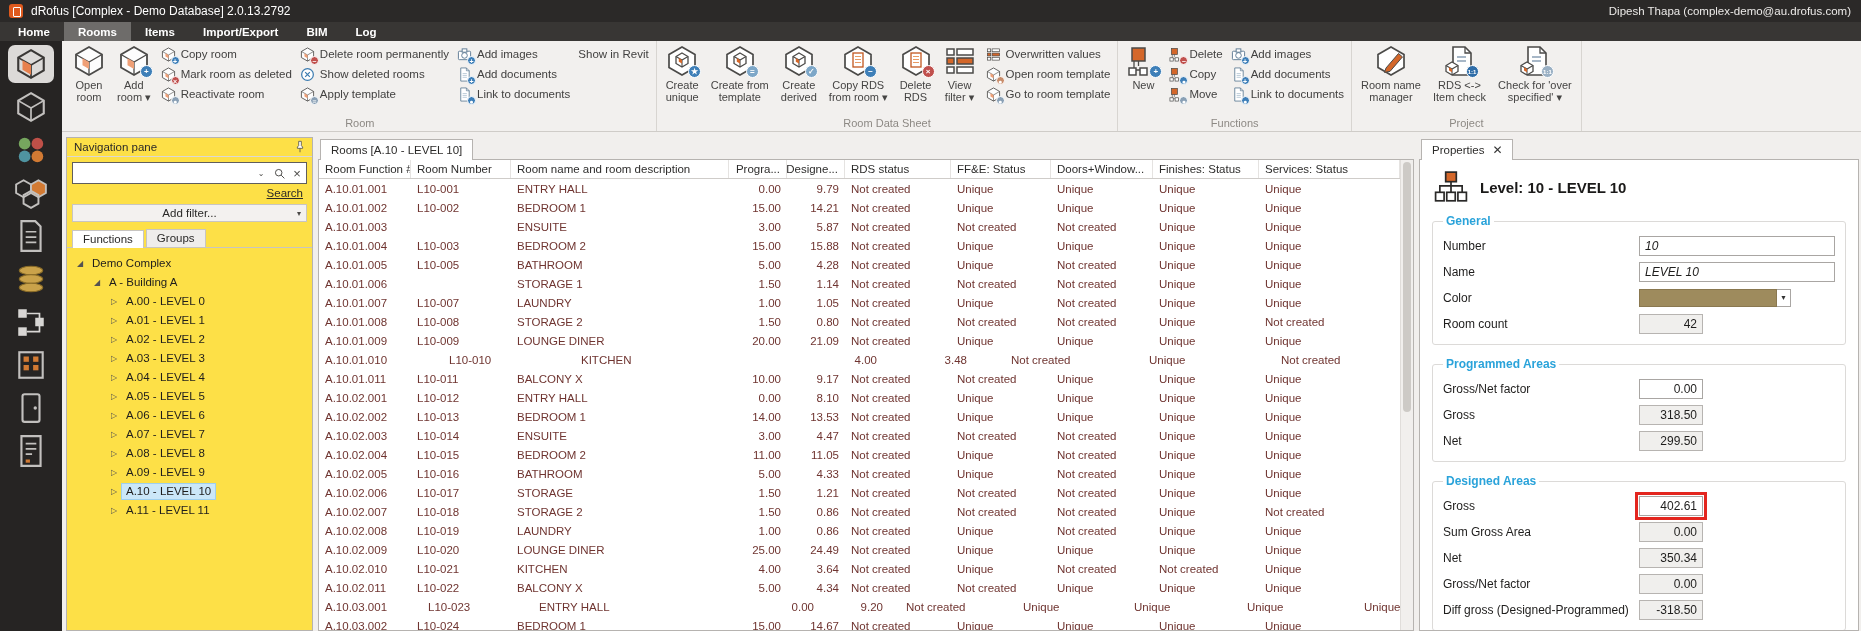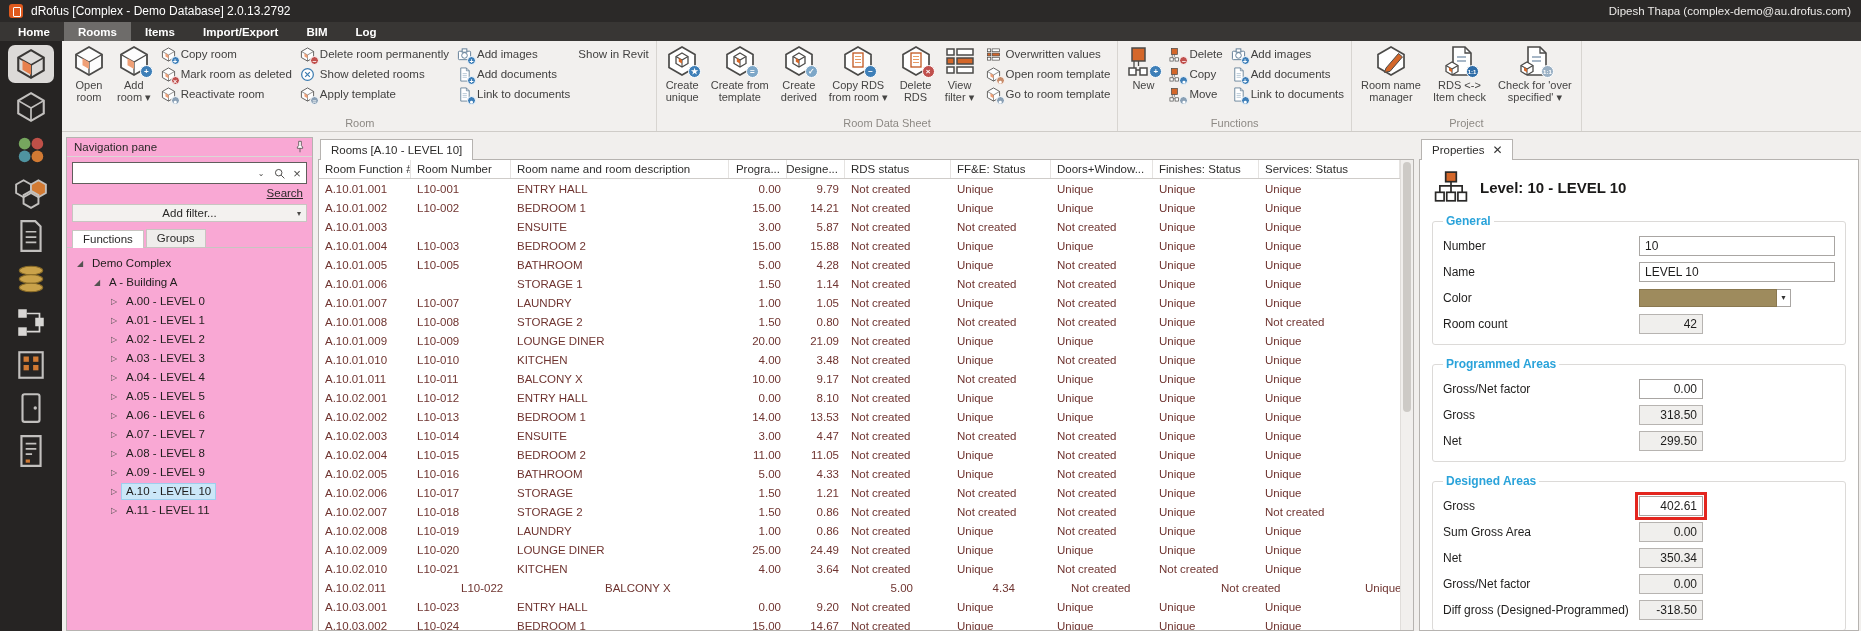--- a/index.html
+++ b/index.html
@@ -49,21 +49,21 @@
   .badge { position:absolute; right:-4px; bottom:-3px; width:9px; height:9px; border-radius:50%;
            color:#fff; font-size:7px; line-height:9px; text-align:center; font-weight:700;
            border:1px solid #fff; }
   .badge.big { width:13px; height:13px; font-size:8px; line-height:12px; right:-3px; bottom:-1px; }
   .badge.tiny-text { font-size:6px; }
 
   
   .content { flex:1; display:flex; min-height:0; padding:5px 2px 0 4px; gap:5px; }
 
   
-  .navpane { width:247px; flex:0 0 auto; background:#f9a8d4; border:1px solid #b6b3b0;
+  .navpane { width:247px; flex:0 0 auto; background:#fde047; border:1px solid #b6b3b0;
              display:flex; flex-direction:column; font-size:11.5px; color:#2a2928; }
   .nav-header { height:19px; border-bottom:1px solid #dbd8d5; display:flex; align-items:center;
                 padding:0 5px 0 7px; flex:0 0 auto; }
   .nav-pin { margin-left:auto; width:14px; height:14px; }
   .nav-searchrow { margin:5px 5px 0 5px; height:22px; border:1px solid #605e5c; display:flex;
                    align-items:center; flex:0 0 auto; background:#fff; }
   .nav-search-input { flex:1; border:none; outline:none; height:18px; font-size:11.5px;
                       padding:0 4px; min-width:0; font-family:inherit; }
   .sic { width:18px; display:flex; align-items:center; justify-content:center; color:#4b4a48; }
   .nav-searchlink { text-align:right; padding:3px 9px 2px 0; flex:0 0 auto; }
@@ -105,21 +105,21 @@
   
   .props { width:440px; flex:0 0 auto; display:flex; flex-direction:column; }
   .propsbody { flex:1; background:#fff; border:1px solid #b6b3b0; padding:8px 12px 0 12px; overflow:hidden; }
   .ptitle { display:flex; align-items:center; gap:12px; margin:2px 0 10px 2px; }
   .ptitle .t { font-size:15px; font-weight:700; color:#1b1a19; }
   .pgroup { border:1px solid #dcdad8; border-radius:3px; margin:0 0 12px 0; padding:2px 10px 10px 10px; }
   .pgroup legend { color:#2aa3da; font-weight:700; font-size:12px; padding:0 3px; }
   .frow { display:flex; align-items:center; height:21px; margin-top:5px; font-size:12px; color:#1e1d1c; }
   .flabel { width:196px; flex:0 0 auto; }
   .fwide { flex:1; height:20px; border:1px solid #a9a6a3; background:#fff; font-size:12px;
-           padding:0 5px; font-family:inherit; outline:none; color:#1e1d1c; }
+           padding:0 5px; font-family:inherit; outline:none; color:#1e1d1c;font-style:italic; }
   .fnumwrap { position:relative; }
   .fnum { width:64px; height:20px; border:1px solid #a9a6a3; background:#fff; font-size:12px;
           padding:0 5px; text-align:right; font-family:inherit; outline:none; color:#1e1d1c; }
   div.fnum { display:flex; align-items:center; justify-content:flex-end; }
   .fnum.read { background:#f0efed; border-color:#b7b4b1; }
   .red-outline { outline:3px solid #e3261f; outline-offset:1px; }
   .colorfield { display:flex; width:152px; height:18px; }
   .swatch { flex:1; border:1px solid #8a7850; }
   .swatch-arrow { width:14px; border:1px solid #a9a6a3; border-left:none; background:#fff;
                   font-size:7px; display:flex; align-items:center; justify-content:center; color:#333; }
@@ -771,21 +771,21 @@
                   <div class="c">L10-009</div>
                   <div class="c">LOUNGE DINER</div>
                   <div class="c num">20.00</div>
                   <div class="c num">21.09</div>
                   <div class="c">Not created</div>
                   <div class="c">Unique</div>
                   <div class="c">Unique</div>
                   <div class="c">Unique</div>
                   <div class="c">Unique</div>
                 </div>
-                <div class="gr" style="grid-template-columns: 92px 100px 218px 58px 58px 106px 100px 102px 106px 1fr;">
+                <div class="gr" style="grid-template-columns: 92px 100px 218px 58px 58px 106px 100px 102px 106px 1fr; gap: 32px;">
                   <div class="c">A.10.01.010</div>
                   <div class="c">L10-010</div>
                   <div class="c">KITCHEN</div>
                   <div class="c num">4.00</div>
                   <div class="c num">3.48</div>
                   <div class="c">Not created</div>
                   <div class="c">Unique</div>
                   <div class="c">Not created</div>
                   <div class="c">Unique</div>
                   <div class="c">Unique</div>
@@ -915,33 +915,33 @@
                   <div class="c">L10-021</div>
                   <div class="c">KITCHEN</div>
                   <div class="c num">4.00</div>
                   <div class="c num">3.64</div>
                   <div class="c">Not created</div>
                   <div class="c">Unique</div>
                   <div class="c">Not created</div>
                   <div class="c">Not created</div>
                   <div class="c">Unique</div>
                 </div>
-                <div class="gr" style="grid-template-columns: 92px 100px 218px 58px 58px 106px 100px 102px 106px 1fr; gap: 44px;">
+                <div class="gr" style="grid-template-columns: 92px 100px 218px 58px 58px 106px 100px 102px 106px 1fr;">
                   <div class="c">A.10.02.011</div>
                   <div class="c">L10-022</div>
                   <div class="c">BALCONY X</div>
                   <div class="c num">5.00</div>
                   <div class="c num">4.34</div>
                   <div class="c">Not created</div>
                   <div class="c">Not created</div>
                   <div class="c">Unique</div>
                   <div class="c">Unique</div>
                   <div class="c">Unique</div>
                 </div>
-                <div class="gr" style="grid-template-columns: 92px 100px 218px 58px 58px 106px 100px 102px 106px 1fr;">
+                <div class="gr" style="grid-template-columns: 92px 100px 218px 58px 58px 106px 100px 102px 106px 1fr; gap: 11px;">
                   <div class="c">A.10.03.001</div>
                   <div class="c">L10-023</div>
                   <div class="c">ENTRY HALL</div>
                   <div class="c num">0.00</div>
                   <div class="c num">9.20</div>
                   <div class="c">Not created</div>
                   <div class="c">Unique</div>
                   <div class="c">Unique</div>
                   <div class="c">Unique</div>
                   <div class="c">Unique</div>

